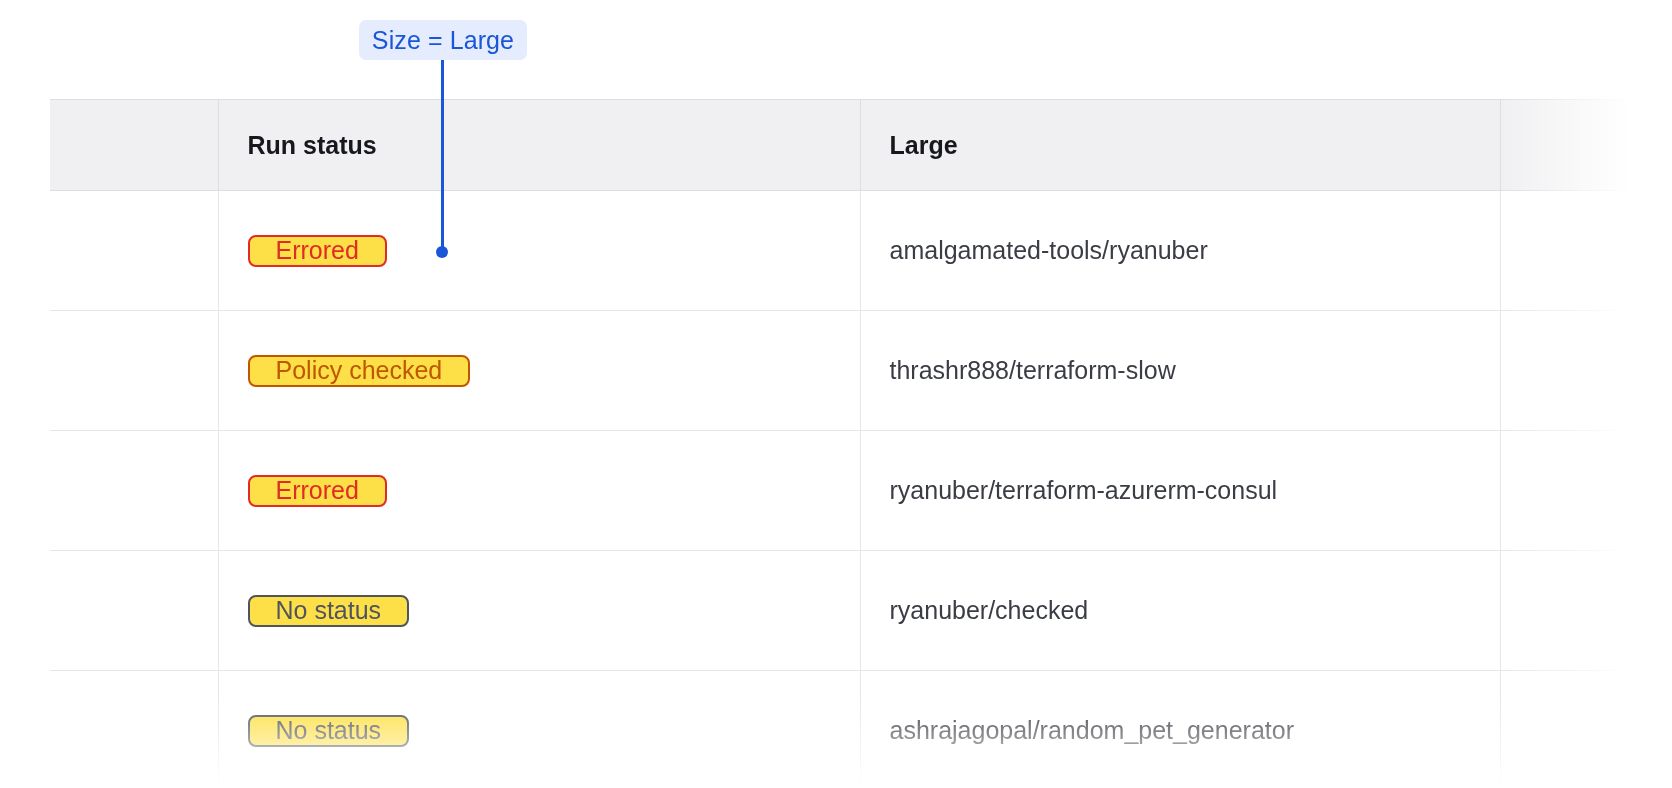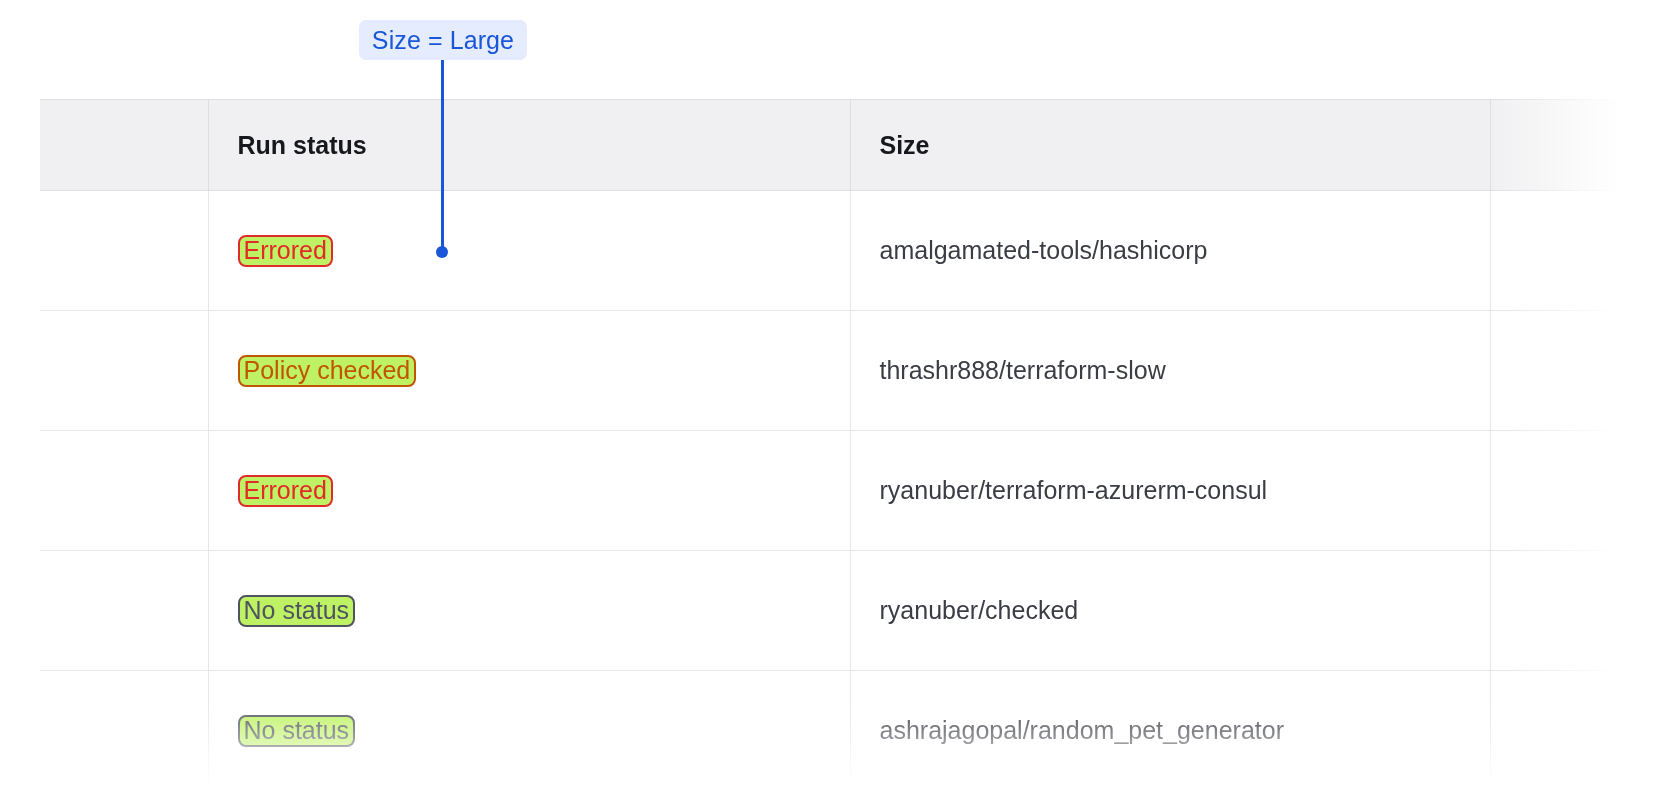--- a/index.html
+++ b/index.html
@@ -57,21 +57,21 @@
     width: 12px;
     height: 12px;
     border-radius: 50%;
     background: #1a56d8;
     z-index: 31;
   }
 
   
   #table-wrap {
     position: absolute;
-    left: 40px;
+    left: 50px;
     top: 99px;
     width: 1622px;
     height: 689px;
     overflow: hidden;
     -webkit-mask-image:
        linear-gradient(to right,  #000 0px, #000 1450px, rgba(0,0,0,0) 1580px),
        linear-gradient(to bottom, #000 0px, #000 600px,  rgba(0,0,0,0) 689px);
     -webkit-mask-composite: source-in;
     mask-image:
        linear-gradient(to right,  #000 0px, #000 1450px, rgba(0,0,0,0) 1580px),
@@ -120,28 +120,28 @@
     color: #3b3d45;
     white-space: nowrap;
   }
 
   
   .pill {
     display: inline-flex;
     align-items: center;
     justify-content: center;
     height: 32px;
-    padding: 0 4px;
+    padding: 0 26px;
     border-radius: 8px;
     border: 2px solid currentColor;
     font-size: 25px;
     font-weight: 400;
     line-height: 1;
     white-space: nowrap;
-    background: #bef264;
+    background: #fde047;
   }
   .pill-errored        { color: #e02b27; }
   .pill-policy-checked { color: #c05600; }
   .pill-no-status      { color: #50545e; text-align: center; }
 </style>
 </head>
 <body>
 
 <div id="stage">
 
@@ -156,32 +156,32 @@
       <colgroup>
         <col class="c-select">
         <col class="c-status">
         <col class="c-repo">
         <col class="c-extra">
       </colgroup>
       <thead>
         <tr>
           <th class="th-select"></th>
           <th>Run status</th>
-          <th>Size</th>
+          <th>Large</th>
           <th></th>
         </tr>
       </thead>
       <tbody>
 
         <tr>
           <td class="td-select"></td>
           <td>
             <span class="pill pill-errored">Errored</span>
           </td>
-          <td class="td-repo">amalgamated-tools/hashicorp</td>
+          <td class="td-repo">amalgamated-tools/ryanuber</td>
           <td></td>
         </tr>
 
         <tr>
           <td class="td-select"></td>
           <td>
             <span class="pill pill-policy-checked">Policy checked</span>
           </td>
           <td class="td-repo">thrashr888/terraform-slow</td>
           <td></td>

